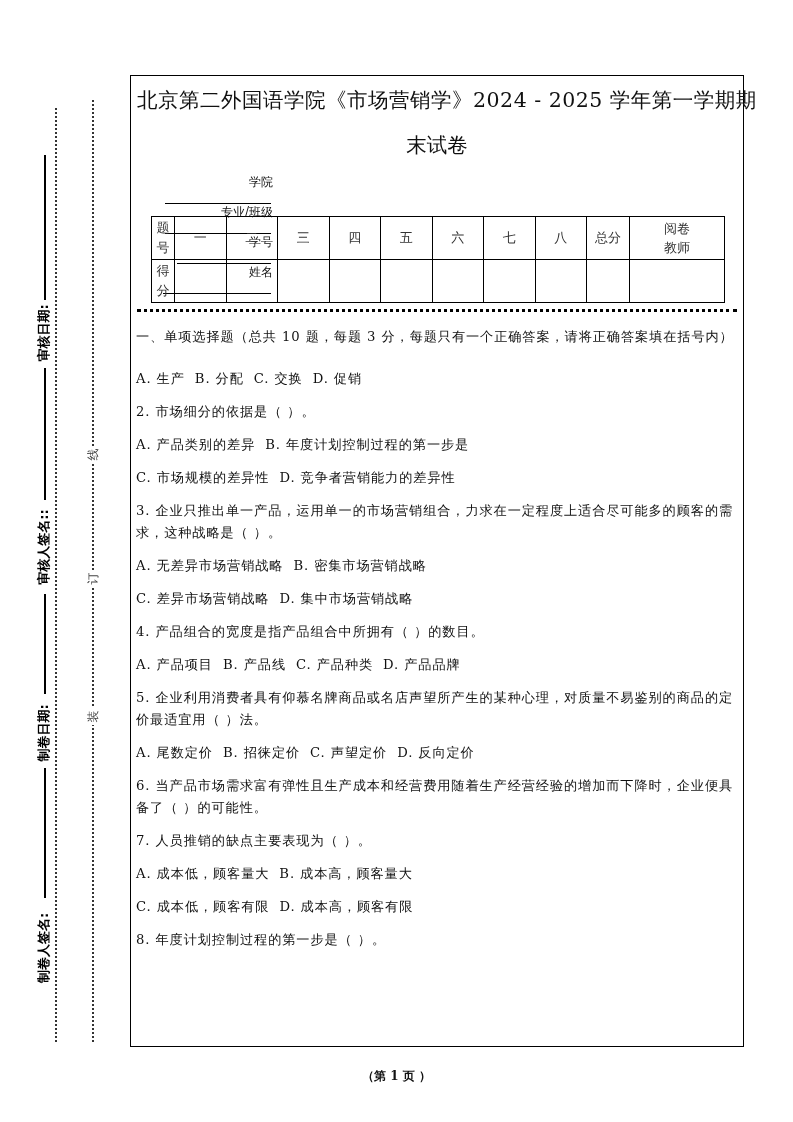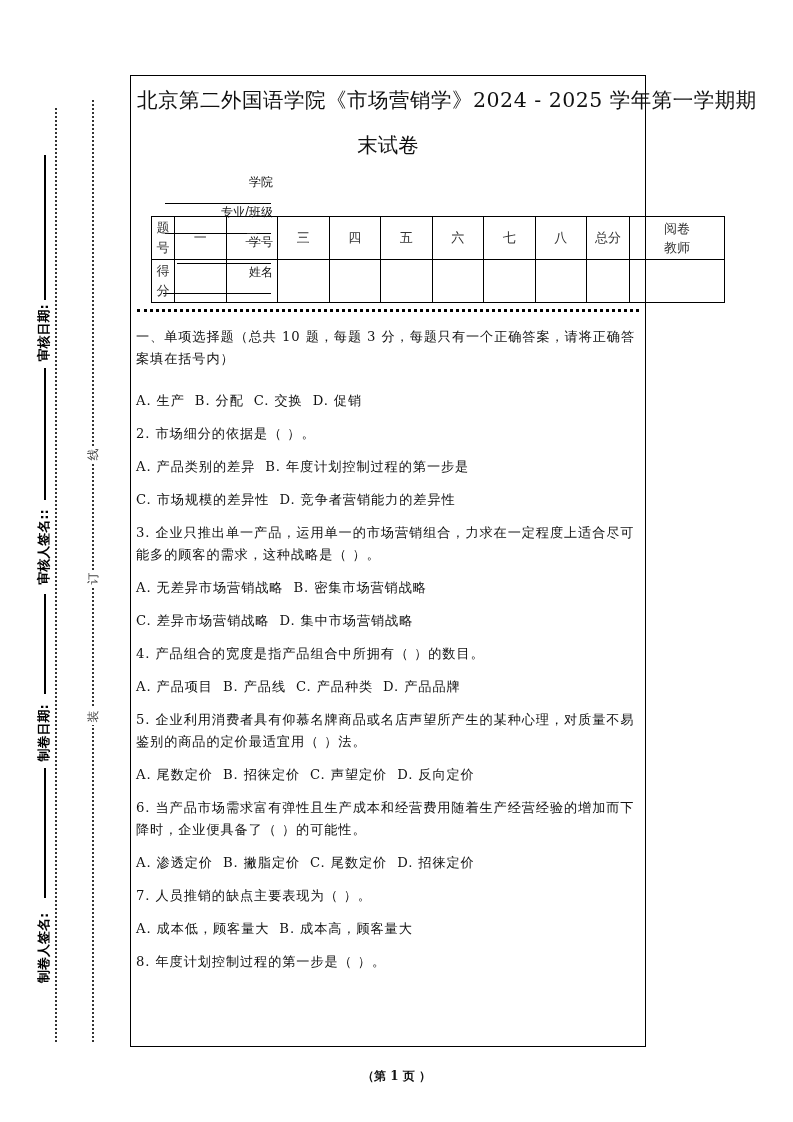--- a/index.html
+++ b/index.html
@@ -21,21 +21,21 @@
   }
   .rot-label span { display: inline-block; transform: rotate(-90deg); }
   .bind-char {
     position: absolute; left: 85px; width: 16px; text-align: center;
     font-size: 12px; color: #444; background: #fff;
   }
   .bind-char span { display: inline-block; transform: rotate(-90deg); }
 
   
   .frame {
-    position: absolute; left: 130px; top: 75px; width: 516px; height: 972px;
+    position: absolute; left: 130px; top: 75px; width: 614px; height: 972px;
     border: 1.5px solid #000; box-sizing: border-box;
   }
   .title1 {
     position: absolute; left: 6px; right: 4px; top: 10px;
     font-size: 20.5px; letter-spacing: 0.5px; white-space: nowrap; text-align: center;
   }
   .title2 {
     position: absolute; left: 0; right: 0; top: 55px; text-align: center; font-size: 20.5px;
   }
   .info-row {
@@ -175,26 +175,26 @@
     <p class="opts">
       <span>A. 产品项目</span><span>B. 产品线</span><span>C. 产品种类</span><span>D. 产品品牌</span>
     </p>
 
     <p>5. 企业利用消费者具有仰慕名牌商品或名店声望所产生的某种心理，对质量不易鉴别的商品的定价最适宜用（   ）法。</p>
     <p class="opts">
       <span>A. 尾数定价</span><span>B. 招徕定价</span><span>C. 声望定价</span><span>D. 反向定价</span>
     </p>
 
     <p>6. 当产品市场需求富有弹性且生产成本和经营费用随着生产经营经验的增加而下降时，企业便具备了（   ）的可能性。</p>
-    <p class="opts">
-      <span>A. 渗透定价</span><span>B. 撇脂定价</span><span>C. 尾数定价</span><span>D. 招徕定价</span>
-    </p>
 
     <p>7. 人员推销的缺点主要表现为（   ）。</p>
     <p class="opts">
       <span>A. 成本低，顾客量大</span><span>B. 成本高，顾客量大</span>
+    </p>
+    <p class="opts">
+      <span>C. 成本低，顾客有限</span><span>D. 成本高，顾客有限</span>
     </p>
 
     <p>8. 年度计划控制过程的第一步是（   ）。</p>
   </div>
 </div>
 
 <div class="footer">（第 1 页 ）</div>
 
 </body></html>

